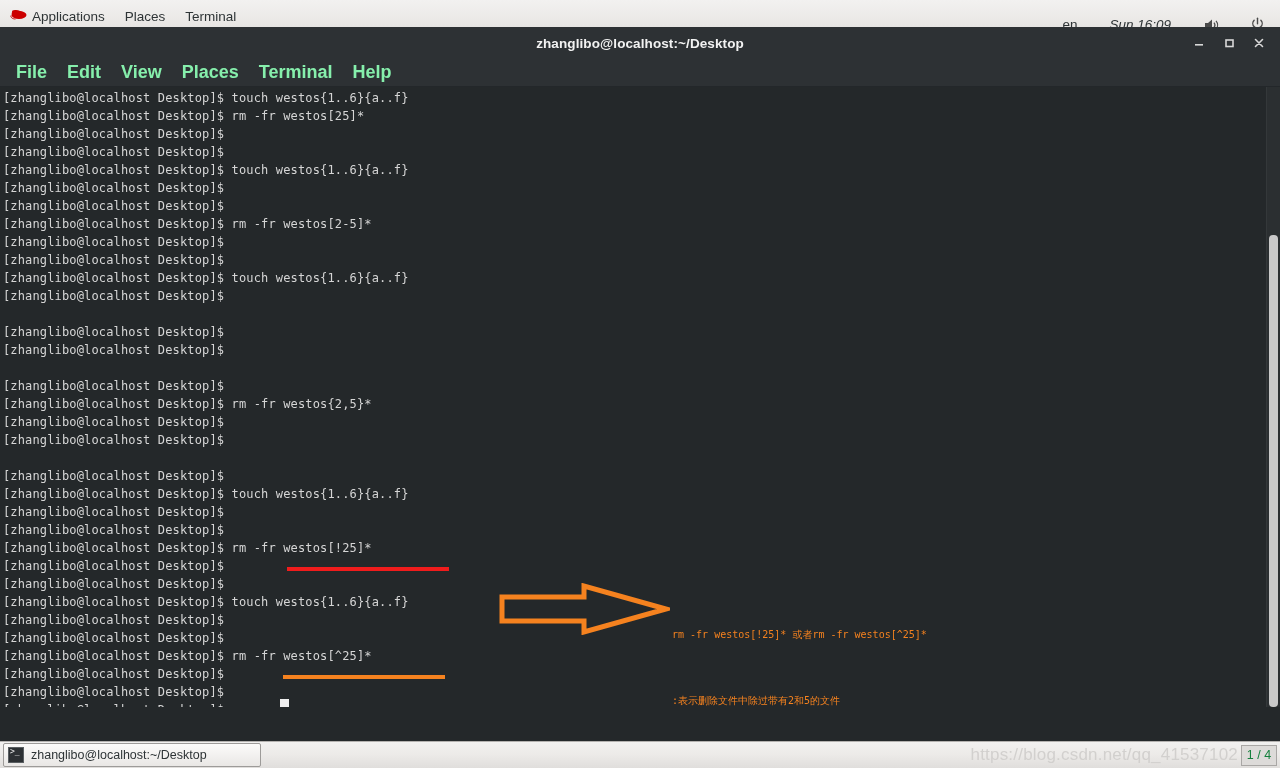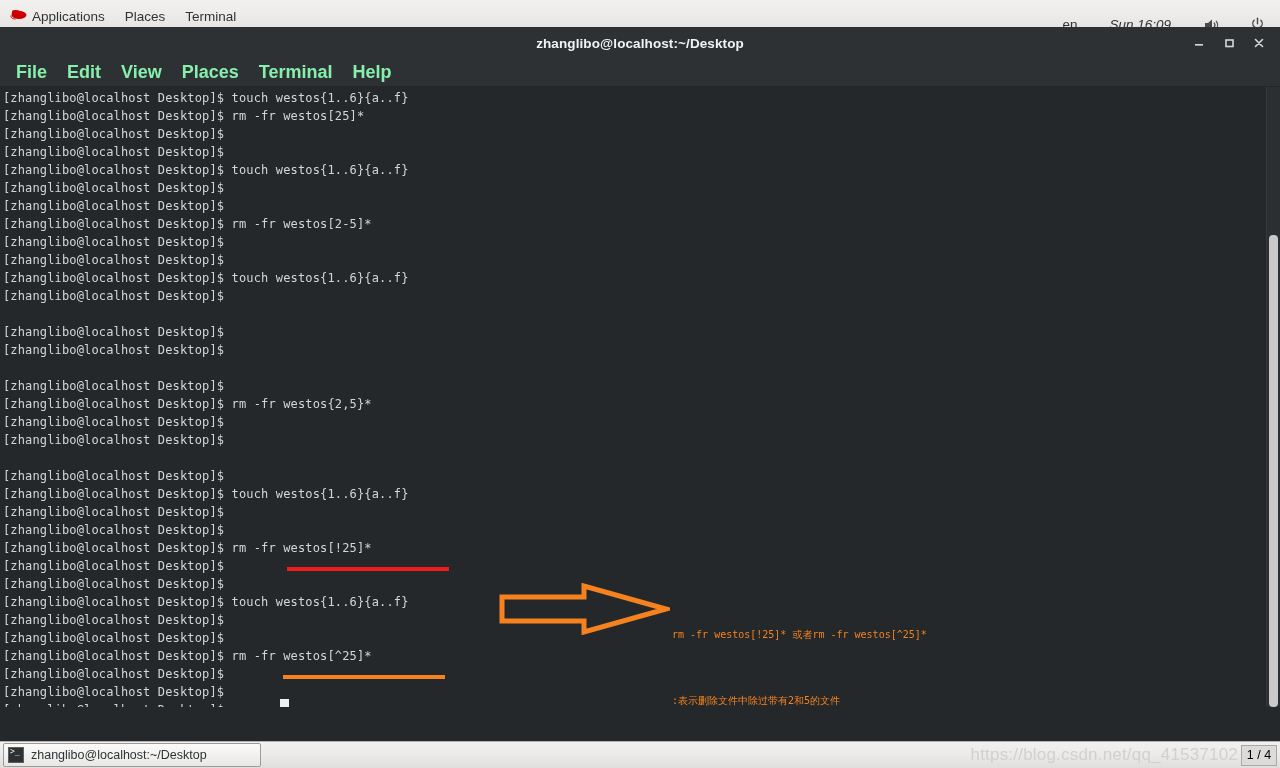--- a/index.html
+++ b/index.html
@@ -251,21 +251,21 @@
   #workspace-indicator {
     position: absolute;
     right: 3px;
     width: 36px; height: 21px;
     background: #dddbd9;
     border: 1px solid #a9a7a5;
     display: flex;
     align-items: center;
     justify-content: center;
     font-size: 12.5px;
-    color: #000000;
+    color: #15803d;
   }
 </style>
 </head>
 <body>
 
 <div id="screen">
 
   <div id="top-panel">
 
     <svg id="rh-logo" viewBox="0 0 40 34">

